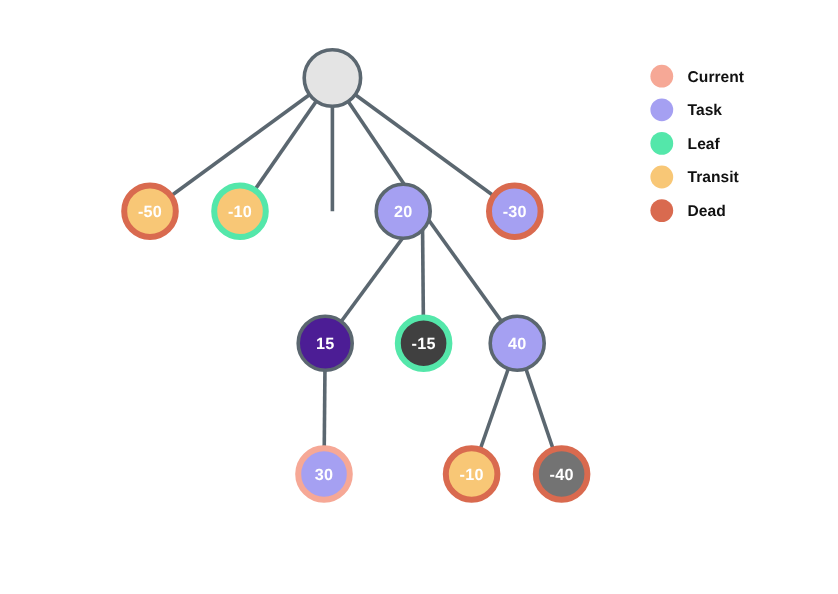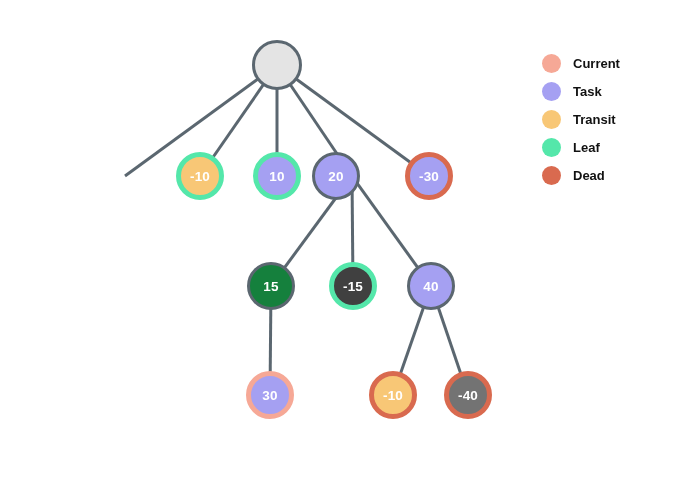--- a/index.html
+++ b/index.html
@@ -85,30 +85,30 @@
       <line x1="352" y1="176" x2="353" y2="286"></line>
       <line x1="352" y1="176" x2="431" y2="286"></line>
       <line x1="271" y1="286" x2="270" y2="395"></line>
       <line x1="431" y1="286" x2="393" y2="395"></line>
       <line x1="431" y1="286" x2="468" y2="395"></line>
     </g>
   </svg>
 
   <div class="node root-node" style="left: 252px; top: 40px; background-color: rgb(228, 228, 228);"></div>
 
+  <div class="node ring" style="left: 101px; top: 152px; background-color: rgb(248, 199, 118); border-color: rgb(217, 106, 79);">-50</div>
 
   <div class="node ring" style="left: 176px; top: 152px; background-color: rgb(248, 199, 118); border-color: rgb(84, 231, 170);">-10</div>
 
-  <div class="node ring" style="left: 253px; top: 152px; background-color: rgb(165, 160, 242); border-color: rgb(84, 231, 170);">10</div>
 
   <div class="node plain" style="left: 312px; top: 152px; background-color: rgb(165, 160, 242);">20</div>
 
   <div class="node ring" style="left: 405px; top: 152px; background-color: rgb(165, 160, 242); border-color: rgb(217, 106, 79);">-30</div>
 
-  <div class="node plain" style="left: 247px; top: 262px; background-color: #15803d;">15</div>
+  <div class="node plain" style="left: 247px; top: 262px; background-color: #4c1d95;">15</div>
 
   <div class="node ring" style="left: 329px; top: 262px; background-color: #404040; border-color: rgb(84, 231, 170); text-align: center;">-15</div>
 
   <div class="node plain" style="left: 407px; top: 262px; background-color: rgb(165, 160, 242);">40</div>
 
   <div class="node ring" style="left: 246px; top: 371px; background-color: rgb(165, 160, 242); border-color: rgb(246, 168, 150);">30</div>
 
   <div class="node ring" style="left: 369px; top: 371px; background-color: rgb(248, 199, 118); border-color: rgb(217, 106, 79);">-10</div>
 
   <div class="node ring" style="left: 444px; top: 371px; background-color: #737373; border-color: rgb(217, 106, 79);">-40</div>
@@ -116,26 +116,26 @@
   <div class="legend">
     <div class="legend-item">
       <span class="legend-swatch" style="background-color: rgb(246, 168, 150);"></span>
       <span class="legend-label">Current</span>
     </div>
     <div class="legend-item">
       <span class="legend-swatch" style="background-color: rgb(165, 160, 242);"></span>
       <span class="legend-label">Task</span>
     </div>
     <div class="legend-item">
+      <span class="legend-swatch" style="background-color: rgb(84, 231, 170);"></span>
+      <span class="legend-label">Leaf</span>
+    </div>
+    <div class="legend-item">
       <span class="legend-swatch" style="background-color: rgb(248, 199, 118);"></span>
       <span class="legend-label">Transit</span>
-    </div>
-    <div class="legend-item">
-      <span class="legend-swatch" style="background-color: rgb(84, 231, 170);"></span>
-      <span class="legend-label">Leaf</span>
     </div>
     <div class="legend-item">
       <span class="legend-swatch" style="background-color: rgb(217, 106, 79);"></span>
       <span class="legend-label">Dead</span>
     </div>
   </div>
 
 </div>
 
 </body></html>

